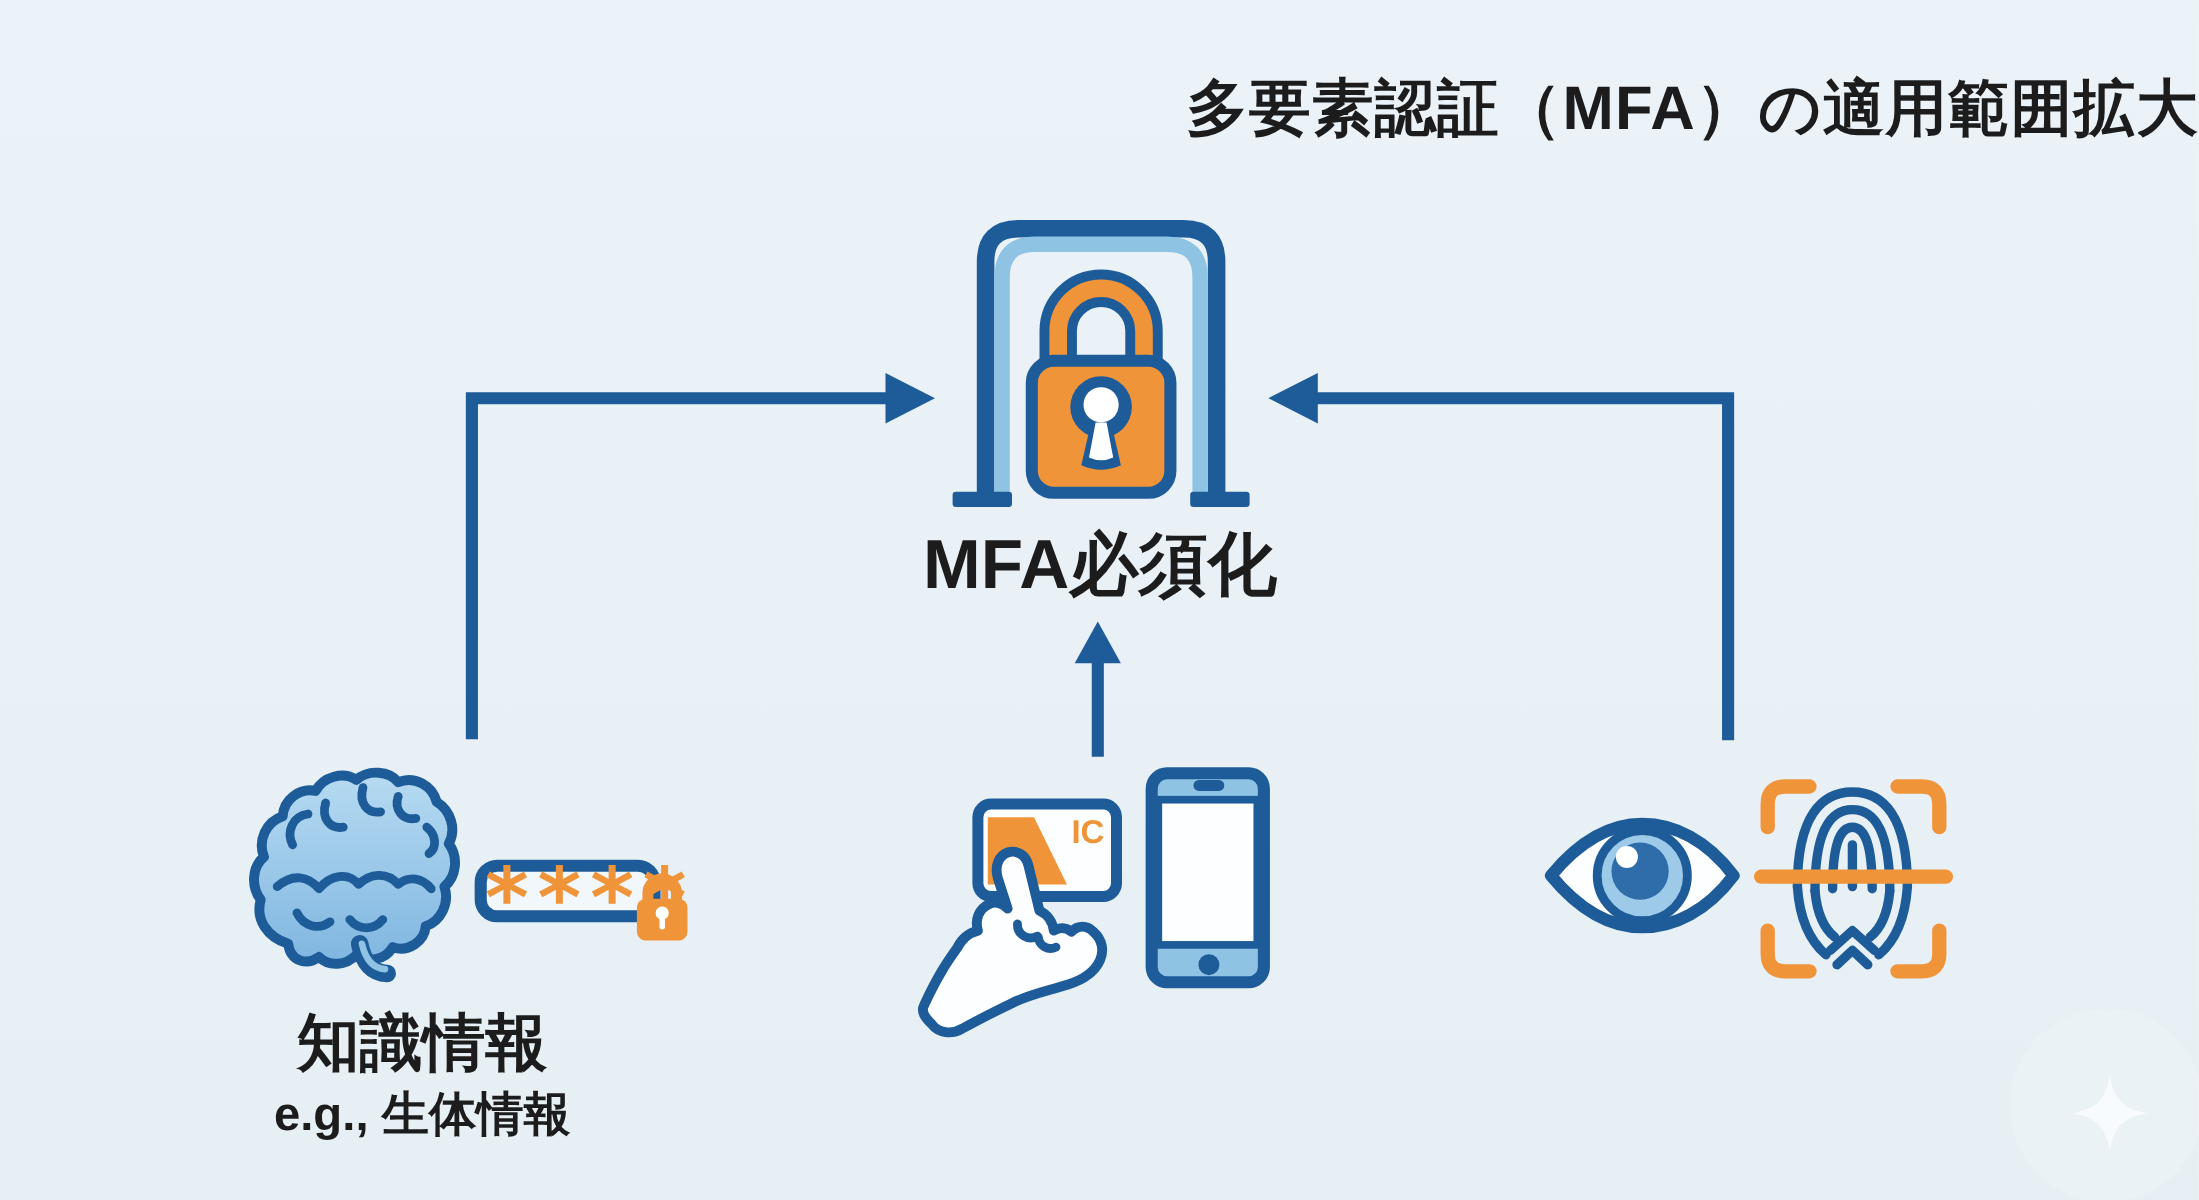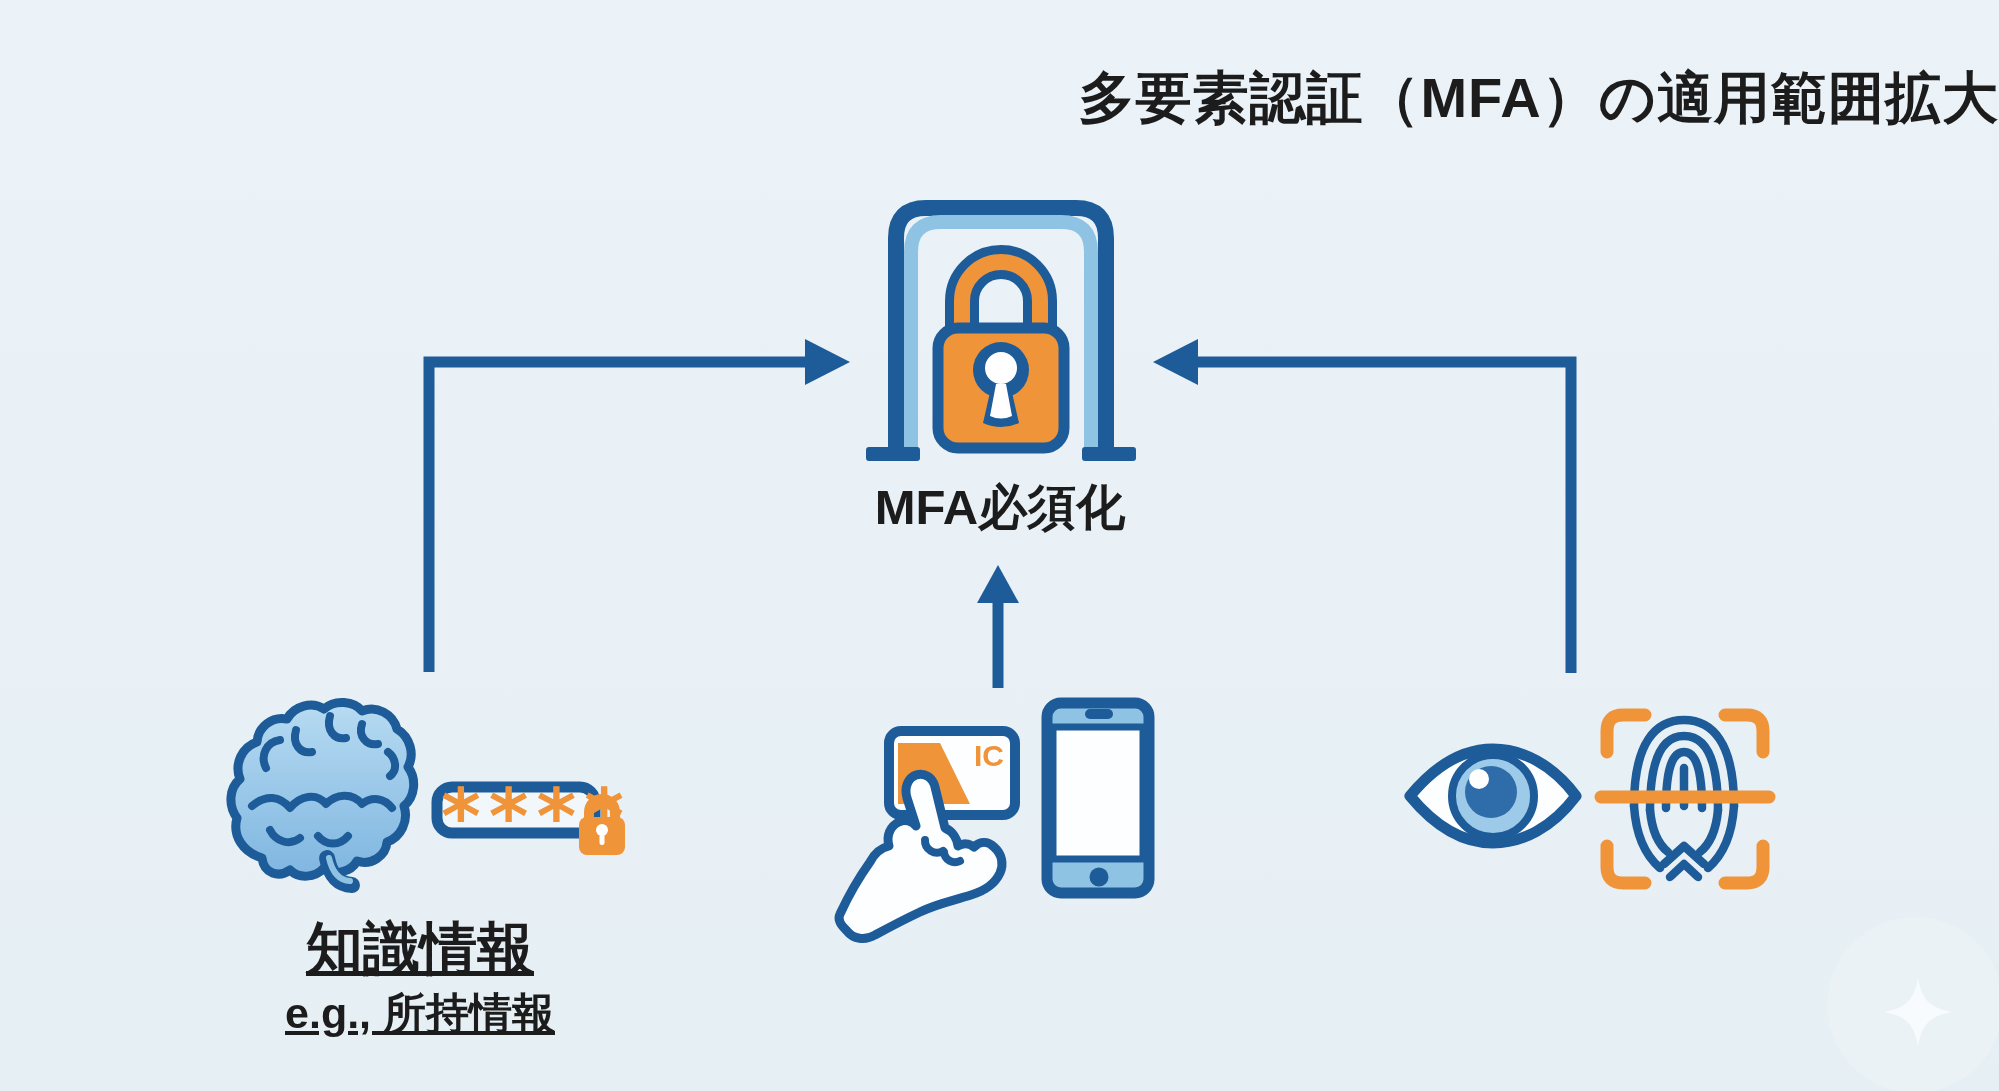--- a/index.html
+++ b/index.html
@@ -11,26 +11,26 @@
     width:1999px;height:1091px;position:relative;overflow:hidden;
     background:linear-gradient(180deg,#ebf3f8 0%,var(--bg) 45%,#e6eff4 100%);
     font-family:"Liberation Sans","DejaVu Sans",sans-serif;color:var(--ink);
   }
   .title{
     position:absolute;top:70px;left:0;width:100%;text-align:right;
     font-size:56px;font-weight:bold;line-height:1;letter-spacing:1px;
   }
   .center-label{
     position:absolute;top:483px;left:1000px;transform:translateX(-50%);
-    font-size:49px;font-weight:bold;line-height:1;white-space:nowrap;
+    font-size:63px;font-weight:bold;line-height:1;white-space:nowrap;
   }
   .factor{position:absolute;top:920px;transform:translateX(-50%);text-align:center;white-space:nowrap;}
   .factor .main{font-size:57px;font-weight:bold;line-height:1;}
   .factor .sub{font-size:43px;font-weight:bold;line-height:1;margin-top:15px;}
-  .f-knowledge{left:420px;text-decoration:underline;}
+  .f-knowledge{left:384px;}
   .f-possession{left:1002px;}
   .f-biometric{left:1594px;}
   svg.diagram{position:absolute;inset:0;}
   
   .sn{stroke:var(--navy);fill:none;}
   .so{stroke:var(--orange);fill:none;}
   .sl{stroke:var(--lightblue);fill:none;}
   .fn{fill:var(--navy);}
   .fo{fill:var(--orange);}
   .fw{fill:#ffffff;}
@@ -201,20 +201,20 @@
              C 1930,1016 1922,1024 1918,1046
              C 1914,1024 1906,1016 1884,1012
              C 1906,1008 1914,1000 1918,978 Z" fill="#f9fcfe" opacity="0.9"></path>
   </g>
 </svg>
 
 <div class="center-label">MFA必須化</div>
 
 <div class="factor f-knowledge">
   <div class="main">知識情報</div>
-  <div class="sub">e.g., 所持情報</div>
+  <div class="sub">e.g., 生体情報</div>
 </div>
 
 <div class="factor f-possession">
 </div>
 
 <div class="factor f-biometric">
 </div>
 
 </body></html>

